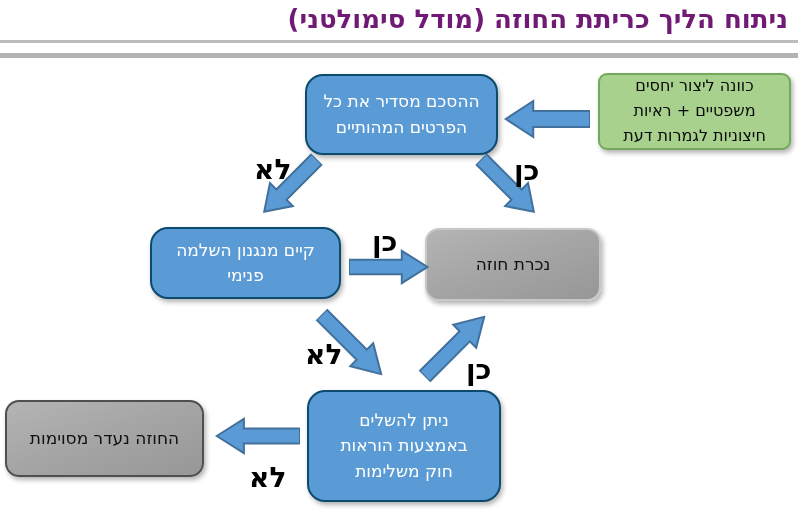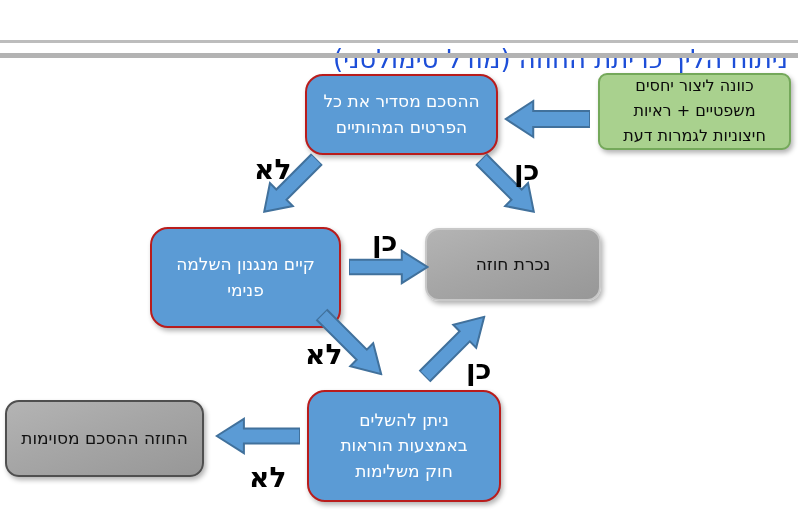--- a/index.html
+++ b/index.html
@@ -2,32 +2,32 @@
 <html lang="he"><head>
 <meta charset="utf-8">
 <style>
   html,body{margin:0;padding:0;background:#ffffff;}
   #stage{
     position:relative;width:798px;height:525px;background:#ffffff;
     overflow:hidden;font-family:"DejaVu Sans",sans-serif;
   }
   .page-title{
     position:absolute;top:4px;right:10px;direction:rtl;
-    font-size:26px;font-weight:normal;color:#1d4ed8;white-space:nowrap;margin-top:40px;
+    font-size:26px;font-weight:bold;color:#701a75;white-space:nowrap;
   }
   .rule{position:absolute;left:0;width:798px;}
   .rule-1{top:40px;height:3px;background:#BDBDBD;}
   .rule-2{top:53px;height:5px;background:#B3B3B3;}
   .node{
     position:absolute;box-sizing:border-box;display:flex;align-items:center;justify-content:center;
     text-align:center;direction:rtl;white-space:pre-line;padding:4px 8px;
     box-shadow:2px 3px 5px rgba(0,0,0,0.30);
   }
   .node-blue{
-    background:#5B9BD5;border:2px solid #b91c1c;border-radius:18px;
+    background:#5B9BD5;border:2px solid #0c4a6e;border-radius:18px;
     color:#ffffff;font-size:17px;line-height:1.5;
   }
   .node-green{
     background:#A9D18E;border:2px solid #74A85A;border-radius:9px;
     color:#0a0a0a;font-size:16px;line-height:1.55;
   }
   .node-gray{
     background:linear-gradient(160deg,#B4B4B4 0%,#A6A6A6 45%,#979797 100%);
     border:2px solid #C8C8C8;border-radius:14px;
     color:#111111;font-size:17px;line-height:1.4;
@@ -49,30 +49,30 @@
   <div class="rule rule-1"></div>
   <div class="rule rule-2"></div>
 
   <div class="node node-green" style="left:598px;top:73px;width:193px;height:77px;">כוונה ליצור יחסים
 משפטיים + ראיות
 חיצוניות לגמרות דעת</div>
 
   <div class="node node-blue" style="left:305px;top:74px;width:193px;height:81px;">ההסכם מסדיר את כל
 הפרטים המהותיים</div>
 
-  <div class="node node-blue" style="left:150px;top:227px;width:191px;height:101px;">קיים מנגנון השלמה
+  <div class="node node-blue" style="left:150px;top:227px;width:191px;height:72px;">קיים מנגנון השלמה
 פנימי</div>
 
   <div class="node node-gray" style="left:425px;top:228px;width:176px;height:73px;">נכרת חוזה</div>
 
   <div class="node node-blue" style="left:307px;top:390px;width:194px;height:112px;">ניתן להשלים
 באמצעות הוראות
 חוק משלימות</div>
 
-  <div class="node node-gray dark-border" style="left:5px;top:400px;width:199px;height:77px;">החוזה ההסכם מסוימות</div>
+  <div class="node node-gray dark-border" style="left:5px;top:400px;width:199px;height:77px;">החוזה נעדר מסוימות</div>
 
   <div class="arrow" style="left:504px;top:99px;width:86px;height:40px;transform:rotate(180deg);">
     <svg viewBox="0 0 100 40" preserveAspectRatio="none">
       <polygon points="0,12 66,12 66,2 98,20 66,38 66,28 0,28" fill="#5B9BD5" stroke="#41719C" stroke-width="2" vector-effect="non-scaling-stroke"></polygon>
     </svg>
   </div>
 
   <div class="arrow" style="left:252px;top:168px;width:76px;height:36px;transform:rotate(135deg);">
     <svg viewBox="0 0 100 40" preserveAspectRatio="none">
       <polygon points="0,12 66,12 66,2 98,20 66,38 66,28 0,28" fill="#5B9BD5" stroke="#41719C" stroke-width="2" vector-effect="non-scaling-stroke"></polygon>

